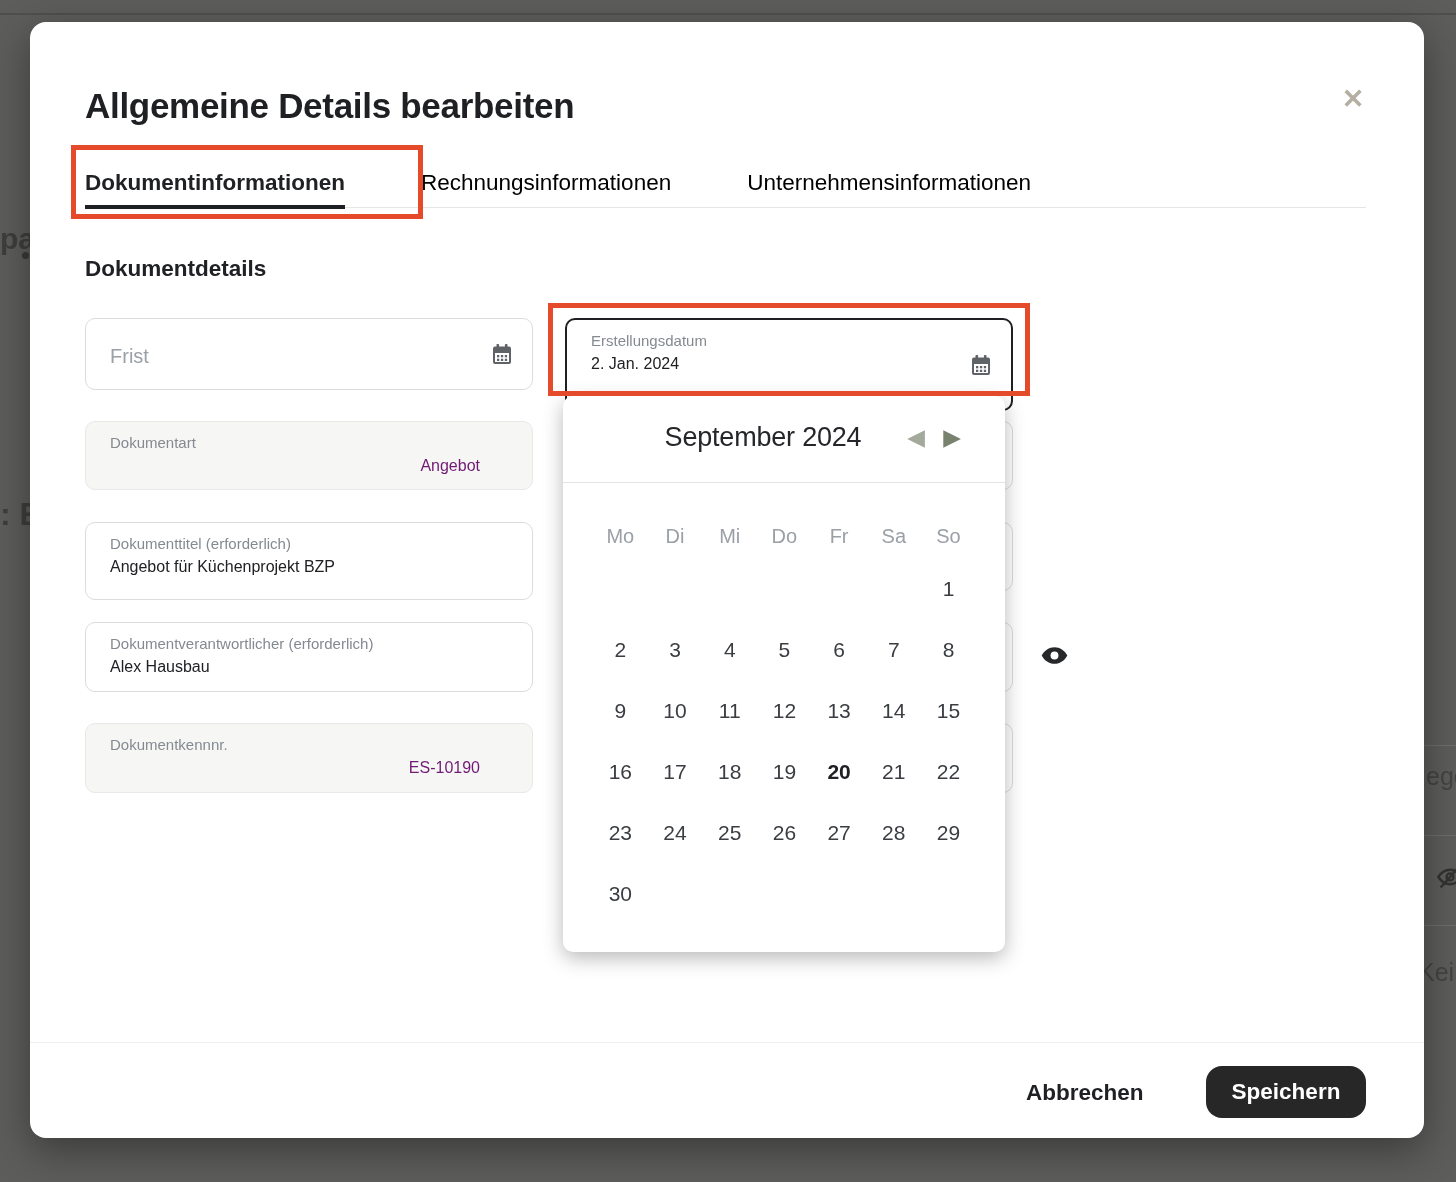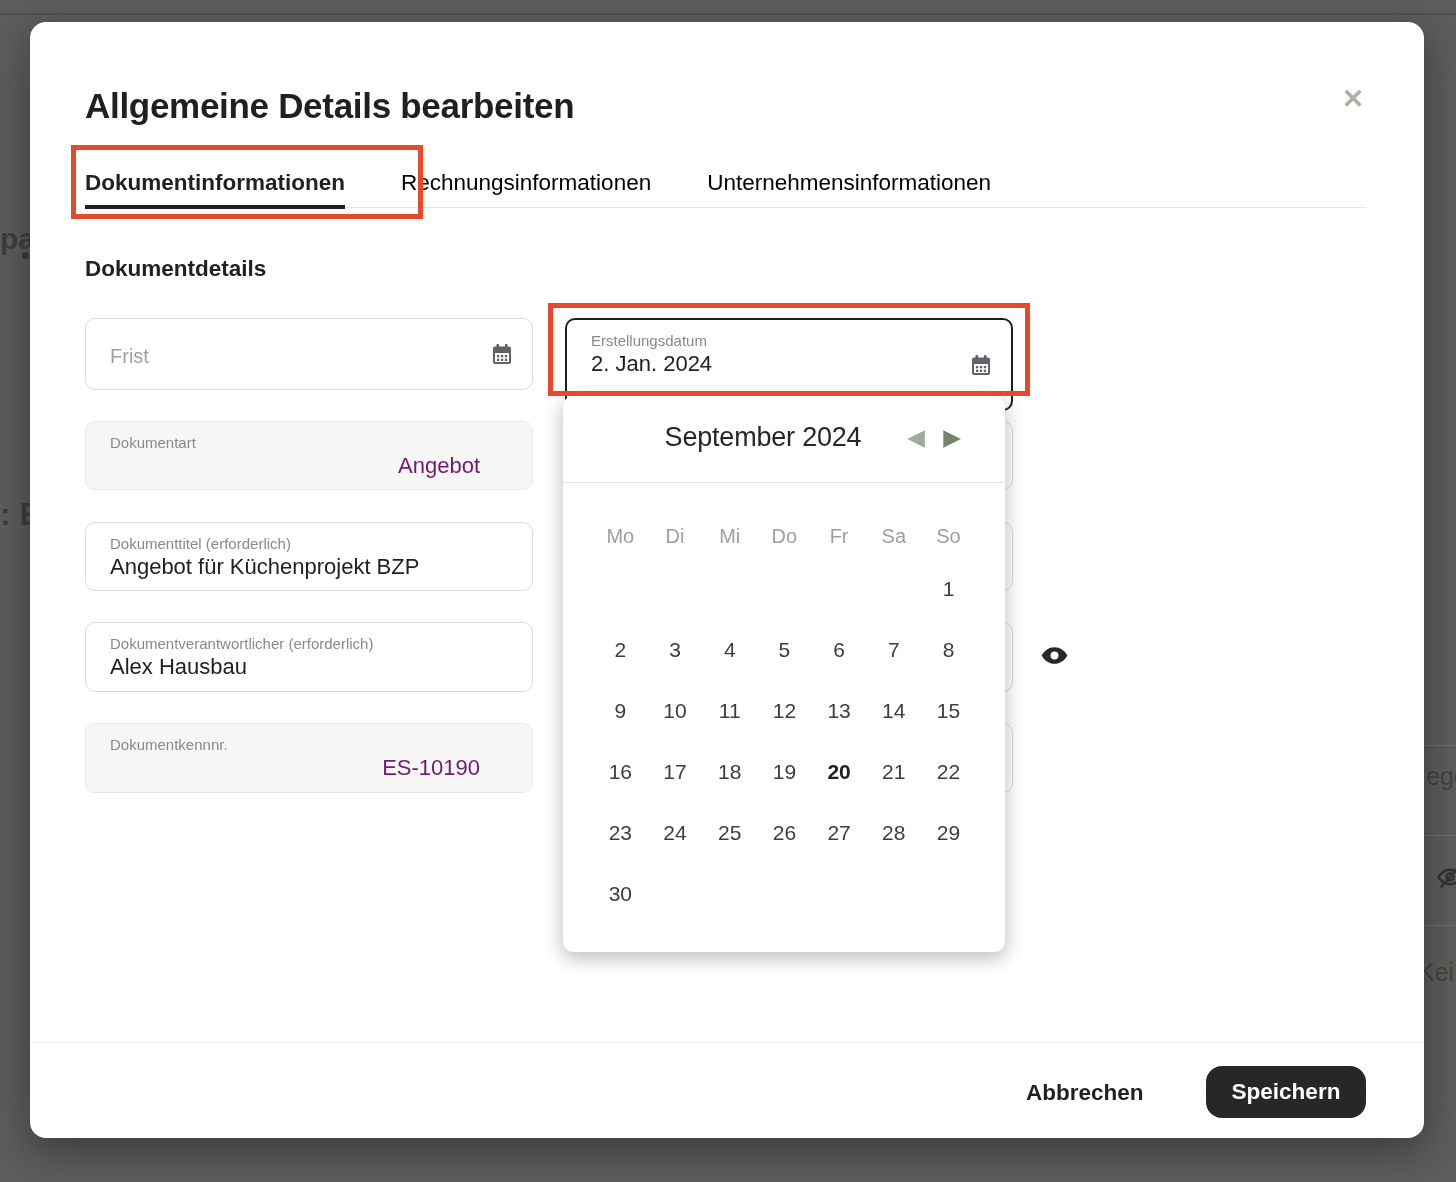--- a/index.html
+++ b/index.html
@@ -18,36 +18,36 @@
            background:#ffffff; border-radius:16px; box-shadow:0 12px 40px rgba(0,0,0,.38); }
 
   .modal-title { position:absolute; left:55px; top:64px; font-size:35px; font-weight:700;
                  color:#1f2023; letter-spacing:-0.3px; }
 
   .close-btn { position:absolute; left:1302px; top:56px; width:42px; height:42px; border:none;
                background:transparent; font-size:27px; font-weight:700; color:#b5afa3; cursor:pointer; }
 
   
   .tabs { position:absolute; left:55px; top:130px; width:1281px; height:56px;
-          display:flex; gap:56px; border-bottom:1px solid #e6e6e4; }
+          display:flex; gap:76px; border-bottom:1px solid #e6e6e4; }
   .tab { font-size:22.5px; color:#000000; background:transparent; border:none; cursor:pointer;
          padding:6px 0 0 0; height:56px; position:relative; white-space:nowrap; }
   .tab.active { font-weight:700; color:#202124; }
   .tab.active::after { content:""; position:absolute; left:0; right:0; bottom:-1px; height:4px; background:#1f2023; }
 
   .section-heading { position:absolute; left:55px; top:234px; font-size:22.5px; font-weight:700; color:#202124; }
 
   
   .field { position:absolute; width:448px; background:#fff; border:1px solid #dadce0;
            border-radius:10px; padding:11px 52px 8px 24px; }
   .field.disabled { background:#f6f6f4; border-color:#e8e8e6; }
   .field.focused { border:2px solid #1f2023; }
   .field .f-label { display:block; font-size:15px; color:#848a90; line-height:19px; }
   .field input, .field .f-value { width:100%; border:none; outline:none; background:transparent;
-           font-family:"Liberation Sans", sans-serif; font-size:22px; color:#202124; line-height:28px; }
+           font-family:"Liberation Sans", sans-serif; font-size:16px; color:#202124; line-height:28px; }
   .field.disabled .f-value { color:#701a75;text-align:right; }
   .field input::placeholder { color:#9aa0a6; }
   .field.placeholder-only { display:flex; align-items:center; }
   .field.placeholder-only input { font-size:20px; }
 
   .cal-btn { position:absolute; right:16px; top:50%; transform:translateY(-50%);
              width:28px; height:28px; border:none; background:transparent; cursor:pointer; padding:2px; }
 
   .eye-btn { position:absolute; left:1008px; top:622px; width:32px; height:26px; border:none;
              background:transparent; cursor:pointer; }
@@ -138,21 +138,21 @@
           <rect x="14.8" y="16.7" width="2.3" height="2.3"></rect>
       </svg>
     </button>
   </div>
 
   <div class="field disabled" style="left:55px; top:399px; height:69px;">
     <span class="f-label">Dokumentart</span>
     <div class="f-value">Angebot</div>
   </div>
 
-  <div class="field" style="left:55px; top:500px; height:69px;">
+  <div class="field" style="left:55px; top:500px; height:78px;">
     <span class="f-label">Dokumenttitel (erforderlich)</span>
     <input type="text" value="Angebot für Küchenprojekt BZP" style="">
   </div>
 
   <div class="field" style="left:55px; top:600px; height:70px;">
     <span class="f-label">Dokumentverantwortlicher (erforderlich)</span>
     <input type="text" value="Alex Hausbau" style="">
   </div>
 
   <div class="field disabled" style="left:55px; top:701px; height:70px;">

